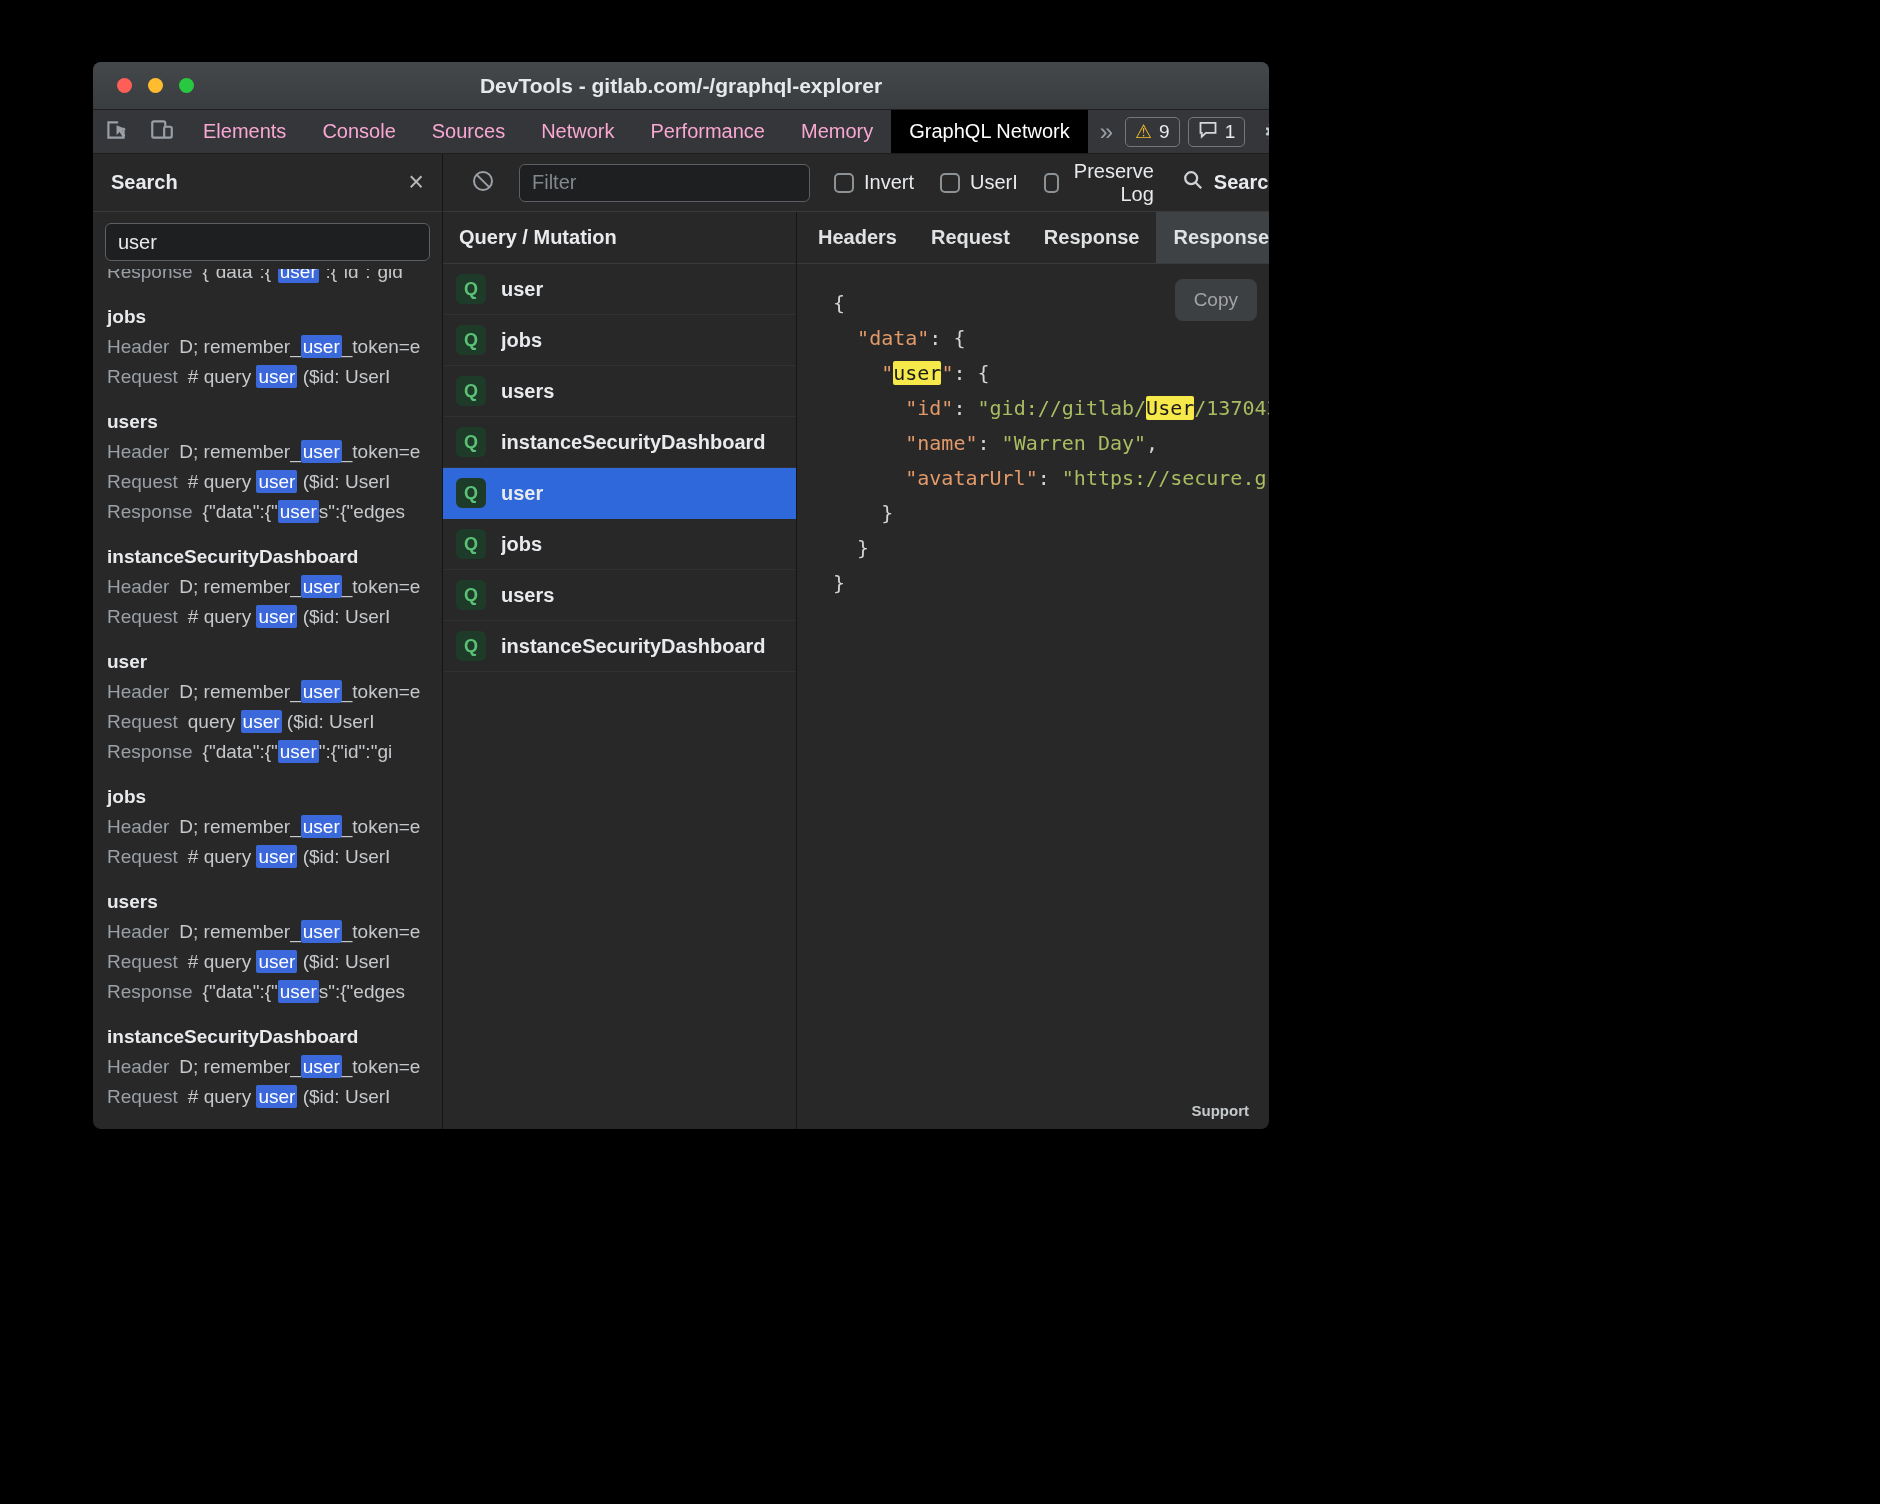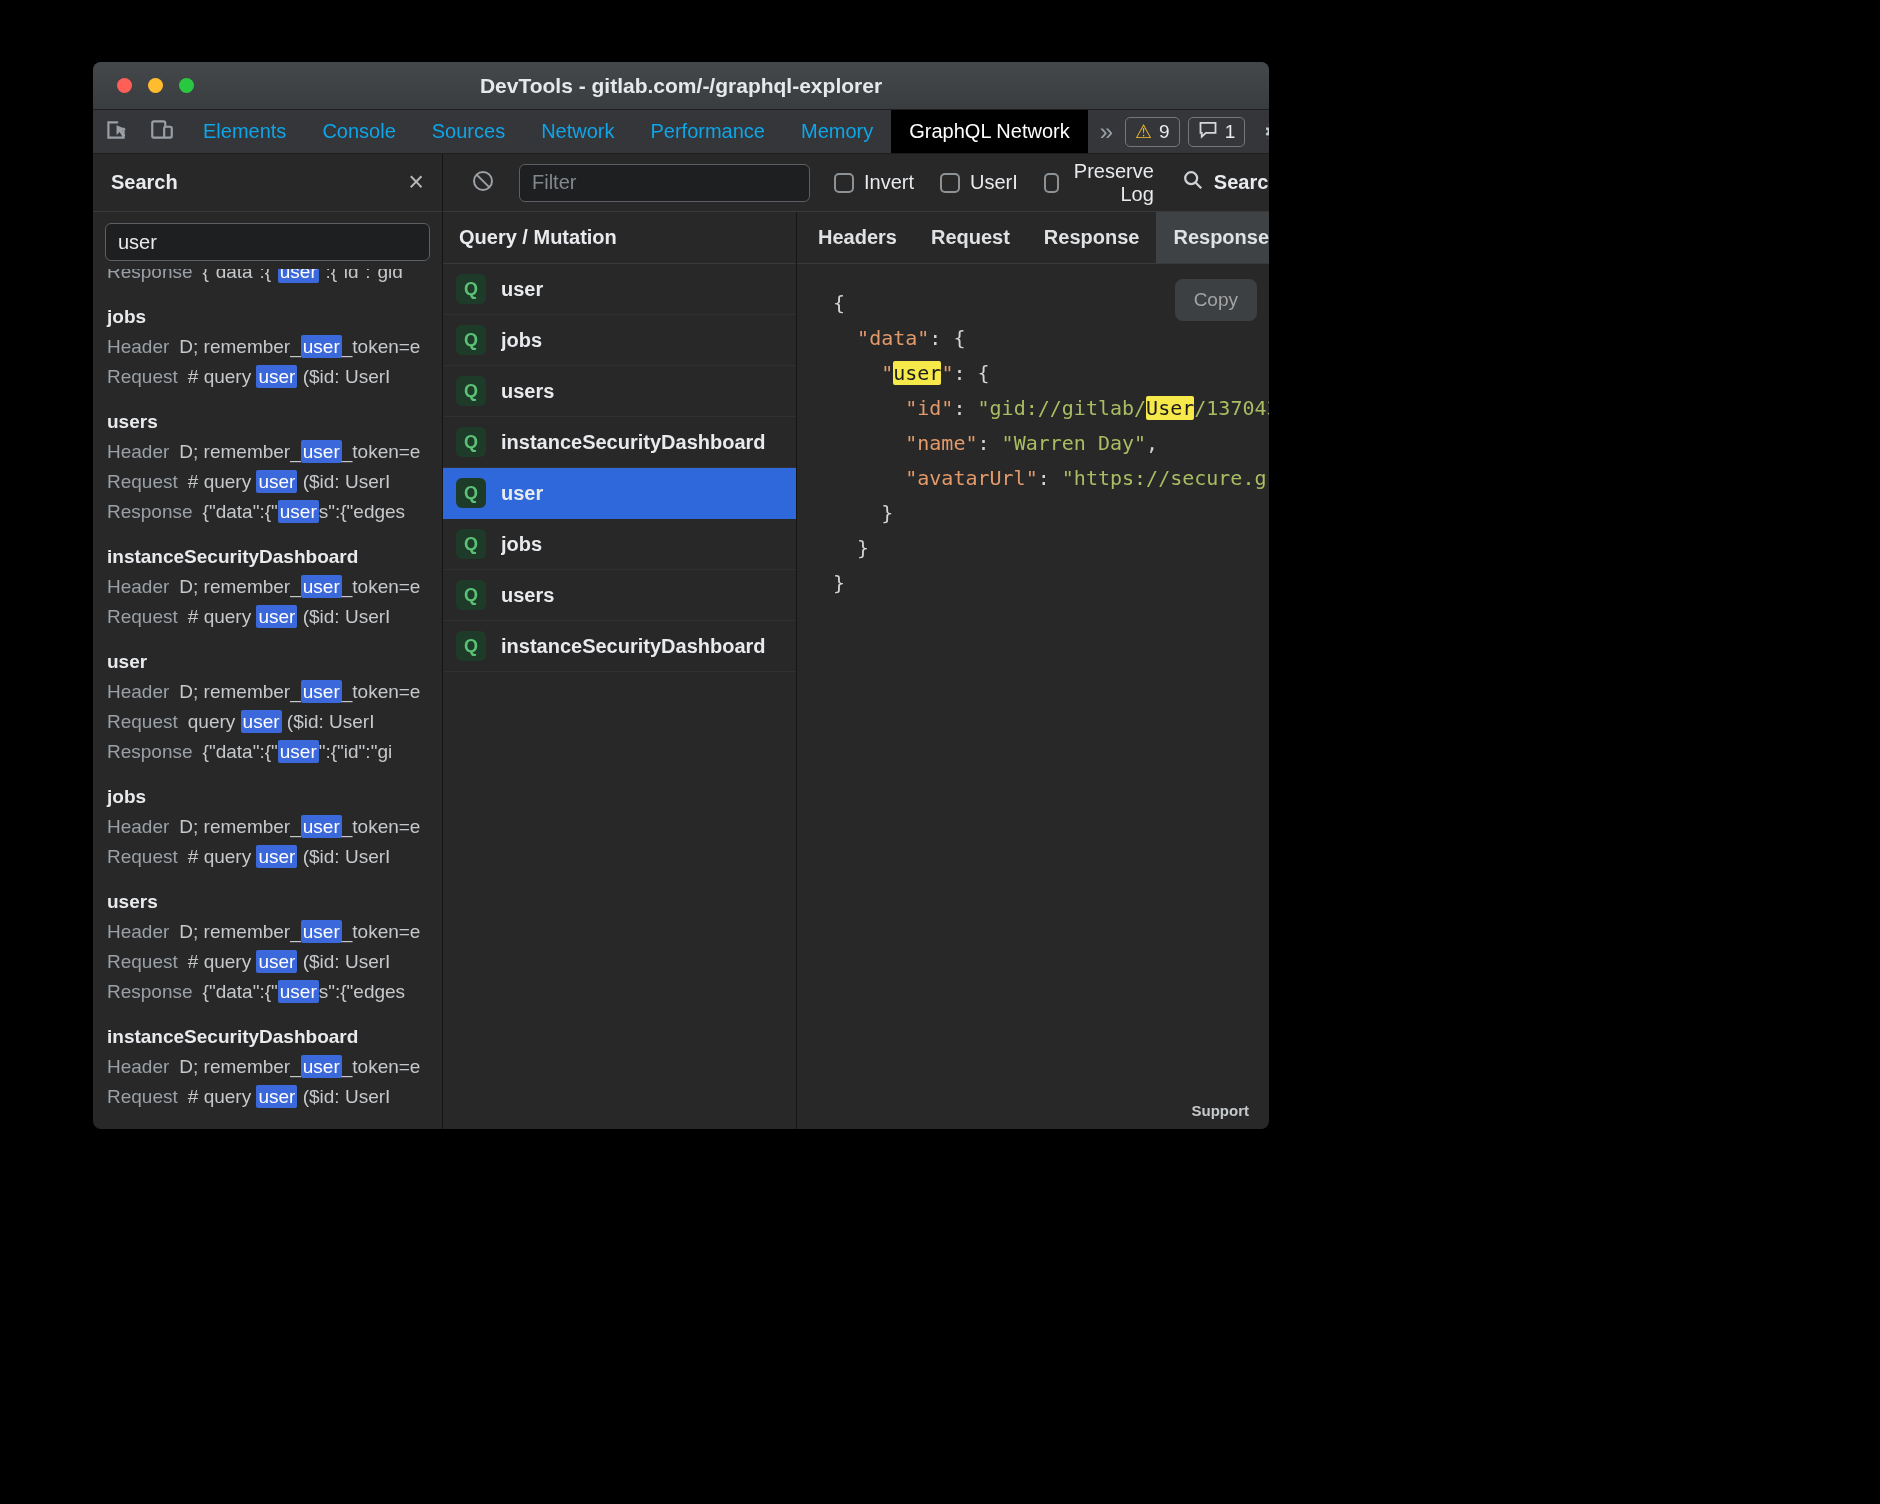--- a/index.html
+++ b/index.html
@@ -16,21 +16,21 @@
   .light { width:15px; height:15px; border-radius:50%; }
   .light.red { background:#ff5f57; }
   .light.yellow { background:#febc2e; }
   .light.green { background:#28c840; }
   .title { position:absolute; left:0; right:0; text-align:center; font-size:21px; font-weight:700; color:#e6e8ea; }
 
   
   .tabbar { height:44px; flex:0 0 44px; background:#343639; display:flex; align-items:stretch; border-bottom:1px solid #1d1d1d; }
   .icon-btn { display:flex; align-items:center; justify-content:center; padding:0 10px; }
   .dt-tabs { display:flex; align-items:stretch; }
-  .dt-tab { display:flex; align-items:center; padding:0 18px; font-size:20px; color:#0ea5e9; white-space:nowrap; }
+  .dt-tab { display:flex; align-items:center; padding:0 18px; font-size:20px; color:#f9a8d4; white-space:nowrap; }
   .dt-tab.active { background:#000; color:#fff; }
   .chevron { display:flex; align-items:center; padding:0 12px; color:#9aa0a6; font-size:24px; }
   .toolbar-right { margin-left:auto; display:flex; align-items:center; gap:8px; padding-right:12px; }
   .badge-box { display:flex; align-items:center; gap:7px; border:1px solid #74787c; border-radius:5px;
                height:30px; padding:0 9px; color:#e8eaed; font-size:19px; }
   .warn-icon { color:var(--warning-yellow); font-size:19px; line-height:1; }
   .gear { color:#c6c9cc; font-size:27px; }
   .dots { color:#c6c9cc; font-size:25px; padding:0 8px; }
 
   .main { flex:1; display:flex; min-height:0; }

